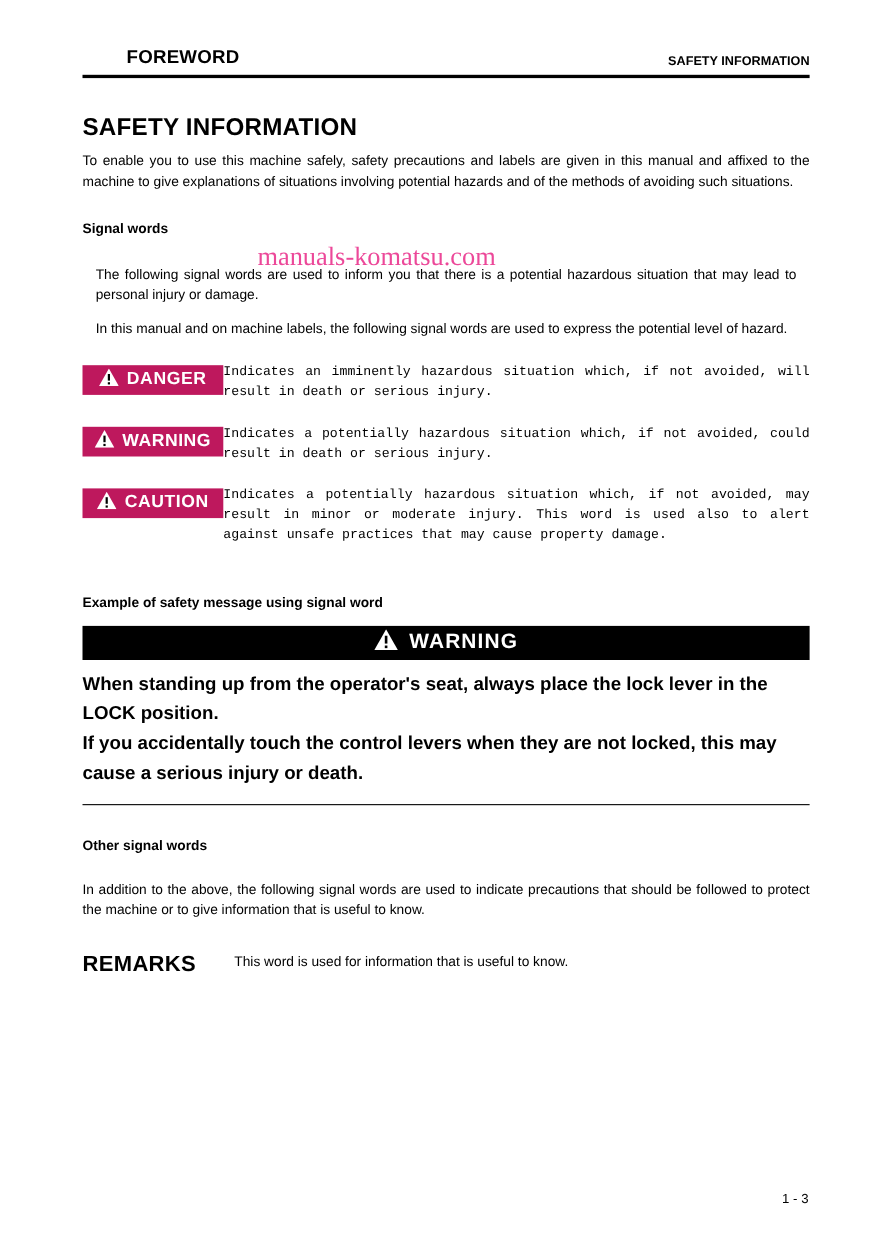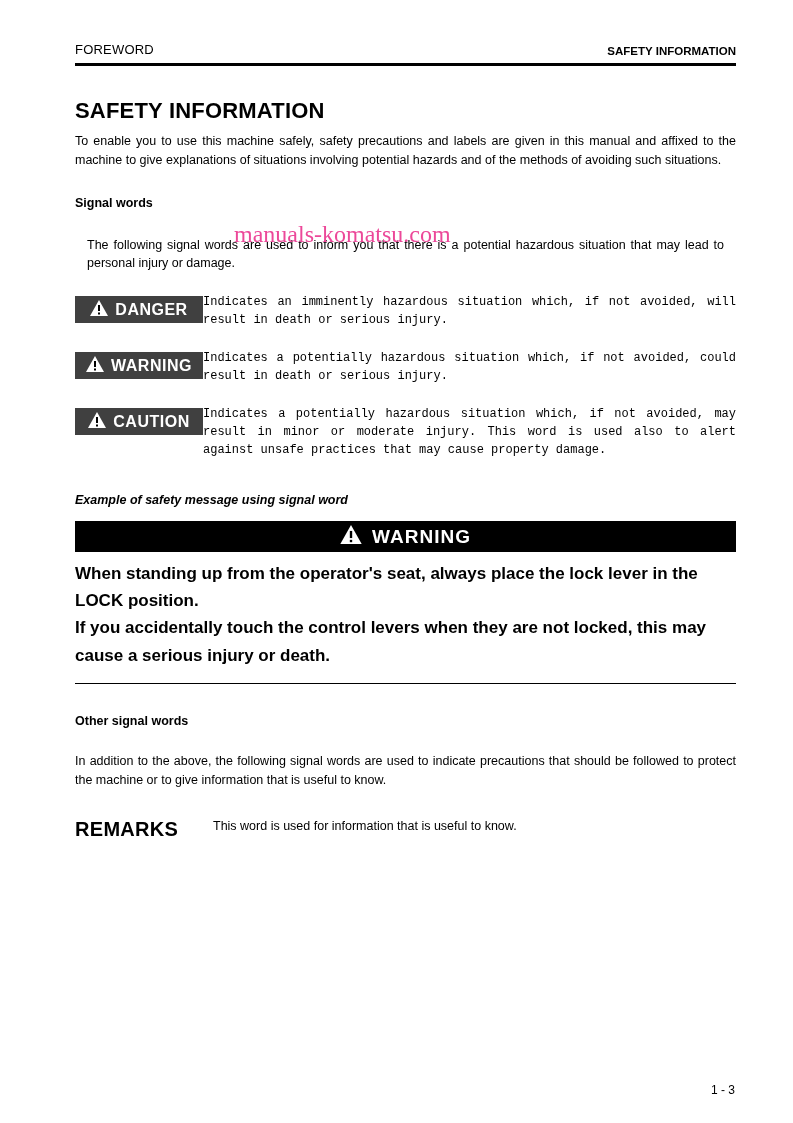--- a/index.html
+++ b/index.html
@@ -21,23 +21,24 @@
 
   
   .page-header {
     display: flex;
     justify-content: space-between;
     align-items: flex-end;
     padding-bottom: 6px;
     border-bottom: 3px solid #000;
   }
   .page-header .hdr-left {
-    font-size: 13px;
-    font-weight: normal;
+    font-size: 17px;
+    font-weight: bold;
     letter-spacing: 0.2px;
+    margin-left: 40px;
   }
   .page-header .hdr-right {
     font-size: 11.5px;
     font-weight: bold;
   }
 
   
   .doc-title {
     margin-top: 32px;
     font-size: 22px;
@@ -64,42 +65,42 @@
   
   .signal-row {
     display: flex;
     align-items: flex-start;
     margin-top: 20px;
   }
   .signal-badge {
     flex: 0 0 128px;
     height: 27px;
     margin-top: 3px;
-    background: #404040;
+    background: #be185d;
     color: #fff;
     display: flex;
     align-items: center;
     justify-content: center;
     gap: 7px;
     font-weight: bold;
     font-size: 16px;
     letter-spacing: 0.5px;
   }
   .signal-desc {
     flex: 1;
     font-size: 12px;
     line-height: 1.5;
     text-align: justify;
     font-family: Liberation Mono, monospace;
   }
 
   .tri-icon { display: inline-block; }
 
   
-  .example-heading { margin-top: 34px; font-style: italic; }
+  .example-heading { margin-top: 46px; }
   .warn-banner {
     margin-top: 14px;
     height: 31px;
     background: #000;
     color: #fff;
     display: flex;
     align-items: center;
     justify-content: center;
     gap: 10px;
     font-size: 19px;
@@ -170,20 +171,21 @@
   </div>
 
   <h1 class="doc-title">SAFETY INFORMATION</h1>
 
   <p class="body-text intro">To enable you to use this machine safely, safety precautions and labels are given in this manual and affixed to the machine to give explanations of situations involving potential hazards and of the methods of avoiding such situations.</p>
 
   <h2 class="sub-heading">Signal words</h2>
 
   <div class="sig-intro body-text">
     <p>The following signal words are used to inform you that there is a potential hazardous situation that may lead to personal injury or damage.</p>
+    <p>In this manual and on machine labels, the following signal words are used to express the potential level of hazard.</p>
   </div>
 
   <div class="signal-row">
     <div class="signal-badge">
       <span class="tri-icon">
         <svg width="18" height="16" viewBox="0 0 18 16">
             <polygon points="9,0 18,16 0,16" fill="#fff"></polygon>
             <rect x="8" y="5" width="2" height="6" fill="#000"></rect>
             <rect x="8" y="12.5" width="2" height="2" fill="#000"></rect>
           </svg>

